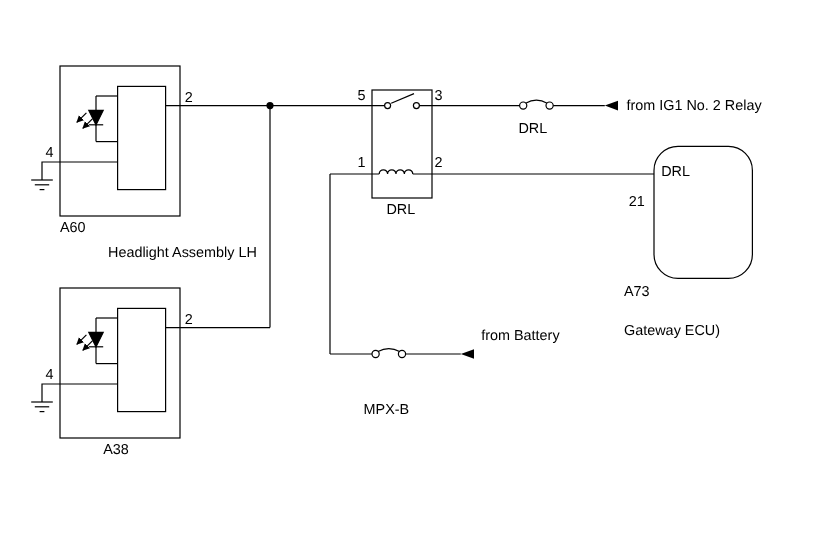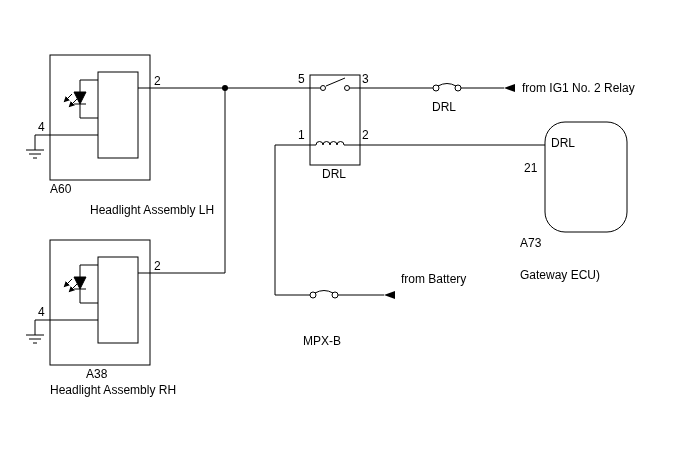--- a/index.html
+++ b/index.html
@@ -141,21 +141,20 @@
   </svg>
 
   <div class="lbl pin" style="left:154px; top:74px;">2</div>
   <div class="lbl pin" style="left:38px;  top:120px;">4</div>
   <div class="lbl" style="left:50px; top:182px;">A60</div>
   <div class="lbl" style="left:50px; top:203px;margin-left:40px;">Headlight Assembly LH</div>
 
   <div class="lbl pin" style="left:154px; top:259px;">2</div>
   <div class="lbl pin" style="left:38px;  top:305px;">4</div>
   <div class="lbl" style="left:50px; top:367px;margin-left:36px;">A38</div>
-  <div class="lbl" style="left:50px; top:383px;">Headlight Assembly RH</div>
 
   <div class="lbl pin" style="left:298px; top:72px;">5</div>
   <div class="lbl pin" style="left:362px; top:72px;">3</div>
   <div class="lbl pin" style="left:298px; top:128px;">1</div>
   <div class="lbl pin" style="left:362px; top:128px;">2</div>
   <div class="lbl" style="left:322px; top:167px;">DRL</div>
 
   <div class="lbl" style="left:432px; top:100px;">DRL</div>
   <div class="lbl" style="left:522px; top:81px;text-align:right;">from IG1 No. 2 Relay</div>
 

